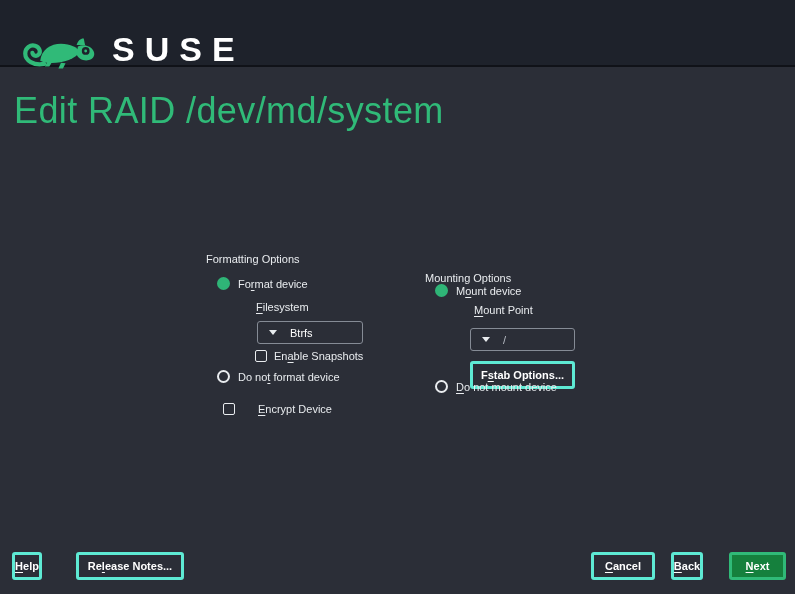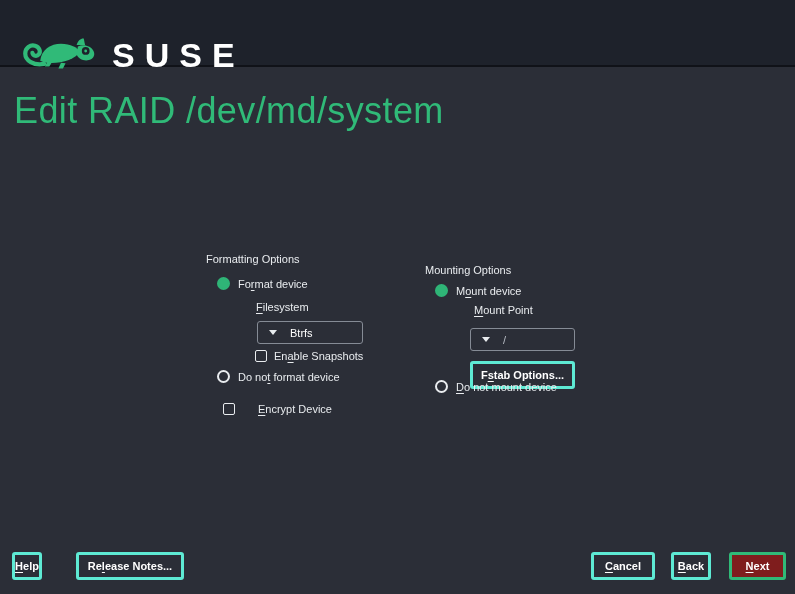--- a/index.html
+++ b/index.html
@@ -8,21 +8,21 @@
     position:relative; width:795px; height:594px; overflow:hidden;
     background:#2b2e37; color:#e9ecef;
     font-family:"Liberation Sans","DejaVu Sans",sans-serif; font-size:11px;
   }
   
   #header {
     position:absolute; left:0; top:0; width:795px; height:67px;
     background:#1e222b; border-bottom:2px solid #101218;
     display:flex; align-items:center;
   }
-  #logo { display:flex; align-items:flex-end; margin-left:22px;margin-top:32px; }
+  #logo { display:flex; align-items:center; margin-left:22px;margin-top:32px; }
   #brand {
     color:#ffffff; font-size:34px; font-weight:600; letter-spacing:10px;
     margin-left:12px; line-height:1;
   }
   
   #page-title {
     position:absolute; left:14px; top:90px;
     color:#30ba78; font-size:36px; font-weight:400; letter-spacing:0.4px;
   }
   
@@ -45,21 +45,21 @@
     border-left:4px solid transparent; border-right:4px solid transparent;
     border-top:5px solid #e9ecef;
   }
   .combo .value { margin-left:13px; color:#ffffff; }
   .combo .value.dim { color:#b7bcc4; }
   .btn {
     position:absolute; display:flex; align-items:center; justify-content:center;
     border:3px solid #5eead4; border-radius:3px; background:transparent;
     color:#ffffff; font-weight:bold; font-size:11px; height:28px; cursor:default;
   }
-  .btn.primary { background:#7f1d1d; border-color:#30ba78; }
+  .btn.primary { background:#15803d; border-color:#30ba78; }
   u { text-underline-offset:2px; text-decoration-thickness:1px; }
 </style>
 </head>
 <body>
 
 <div id="app">
 
   <div id="header">
     <div id="logo">
       <svg width="78" height="46" viewBox="0 0 120 64">
@@ -100,21 +100,21 @@
   <div class="row" style="left:217px; top:370px;">
     <span class="radio"></span>
     <span><span>Do no</span><u>t</u><span> format device</span></span>
   </div>
 
   <div class="row" style="left:223px; top:403px; gap:23px;">
     <span class="checkbox"></span>
     <span><span></span><u>E</u><span>ncrypt Device</span></span>
   </div>
 
-  <div class="section-label" style="left:425px; top:264px;">Mounting Options</div>
+  <div class="section-label" style="left:425px; top:272px;">Mounting Options</div>
 
   <div class="row" style="left:435px; top:284px;justify-content:flex-end;">
     <span class="radio on"></span>
     <span><span>M</span><u>o</u><span>unt device</span></span>
   </div>
 
   <div class="section-label" style="left:474px; top:304px;"><span></span><u>M</u><span>ount Point</span></div>
 
   <div class="combo" style="left:470px; top:328px; width:105px; height:23px;">
     <span class="arrow"></span>
@@ -135,21 +135,21 @@
     </div>
 
   <div class="btn" style="left:76px; top:552px; width:108px;">
       <span><span>Re</span><u>l</u><span>ease Notes...</span></span>
     </div>
 
   <div class="btn" style="left:591px; top:552px; width:64px;">
       <span><span></span><u>C</u><span>ancel</span></span>
     </div>
 
-  <div class="btn" style="left:671px; top:552px; width:40px;">
+  <div class="btn" style="left:671px; top:552px; width:32px;">
       <span><span></span><u>B</u><span>ack</span></span>
     </div>
 
   <div class="btn primary" style="left:729px; top:552px; width:57px;">
       <span><span></span><u>N</u><span>ext</span></span>
     </div>
 
 </div>
 
 </body></html>

